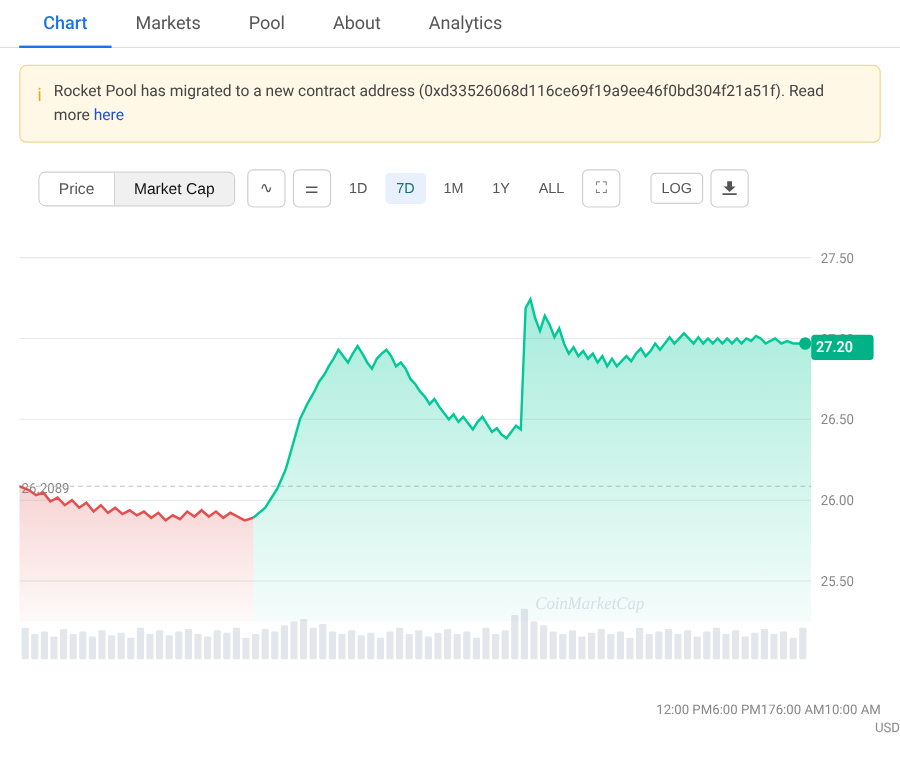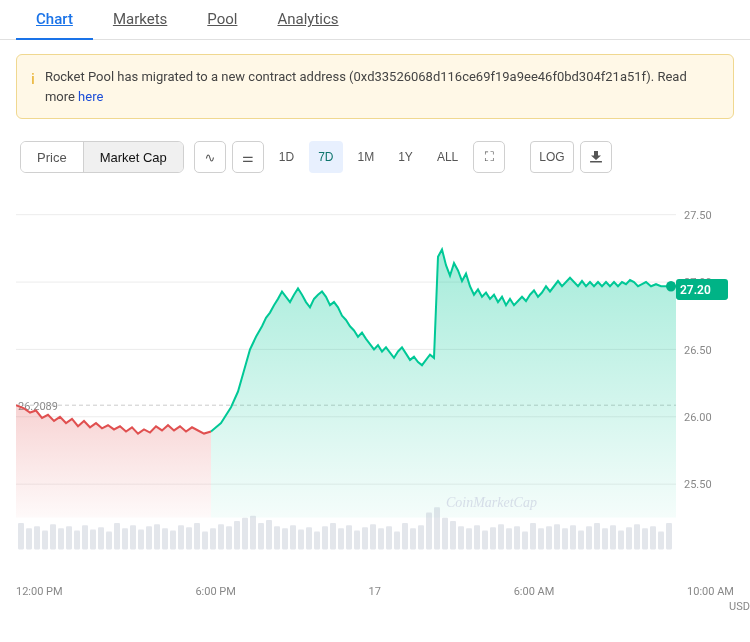--- a/index.html
+++ b/index.html
@@ -17,21 +17,20 @@
       border-bottom: 1px solid #e0e0e0;
       padding: 0 16px;
     }
     .tab {
       padding: 10px 20px;
       cursor: pointer;
       font-size: 15px;
       color: #555;
       border-bottom: 2px solid transparent;
       margin-bottom: -1px;
-      text-decoration: underline;
     }
     .tab.active {
       color: #1a73e8;
       border-bottom: 2px solid #1a73e8;
       font-weight: 500;
     }
 
     
     .notice {
       margin: 14px 16px;
@@ -53,21 +52,22 @@
       flex-shrink: 0;
     }
     .notice a {
       color: #1d4ed8;
       text-decoration: none;
     }
 
     
     .toolbar {
       display: flex;
-      padding: 8px 20px;
+      align-items: center;
+      padding: 8px 32px;
       gap: 6px;
       flex-wrap: wrap;
     }
     .btn-group-left {
       display: flex;
       border: 1px solid #d0d0d0;
       border-radius: 6px;
       overflow: hidden;
       margin-right: 4px;
     }
@@ -137,39 +137,40 @@
       height: 400px;
     }
     .chart-svg {
       width: 100%;
       height: 100%;
     }
 
     
     .axis-bottom {
       display: flex;
-      justify-content: space-between;
+      justify-content: flex-end;
       padding: 4px 16px 0 16px;
       font-size: 11px;
       color: #888;
     }
     .axis-label-usd {
       text-align: right;
       font-size: 11px;
       color: #888;
       margin-top: 2px;
     }
   </style>
 </head>
 <body>
 
 <div class="tabs">
   <div class="tab active">Chart</div>
   <div class="tab">Markets</div>
   <div class="tab">Pool</div>
+  <div class="tab">About</div>
   <div class="tab">Analytics</div>
 </div>
 
 <div class="notice">
   <span class="notice-icon">ℹ</span>
   <span>
     <span>Rocket Pool has migrated to a new contract address (0xd33526068d116ce69f19a9ee46f0bd304f21a51f). Read more </span><a href="#">here</a>
   </span>
 </div>
 

